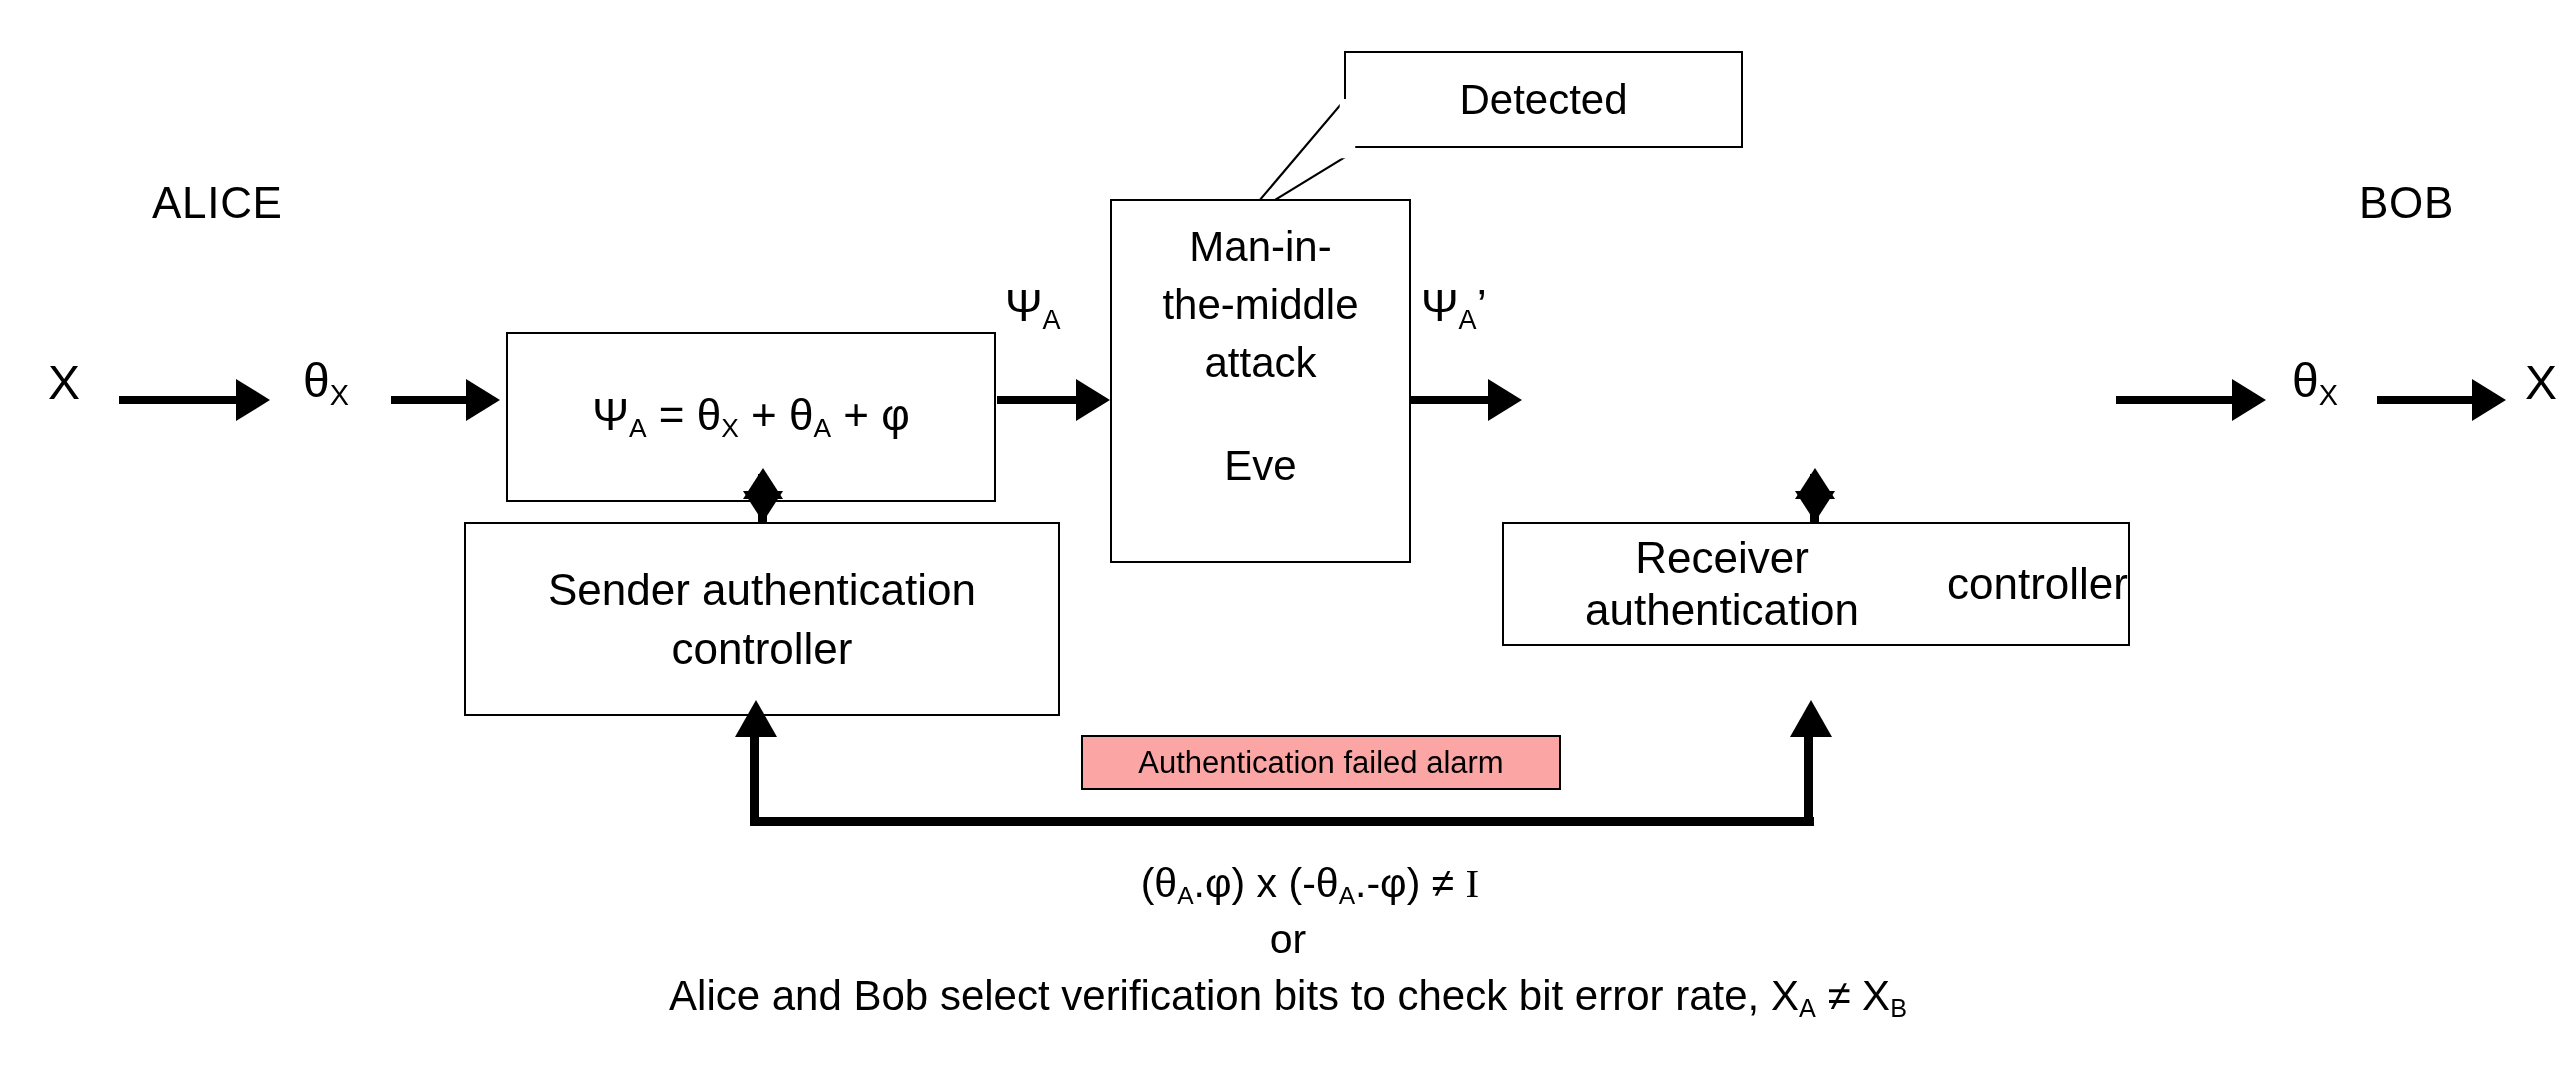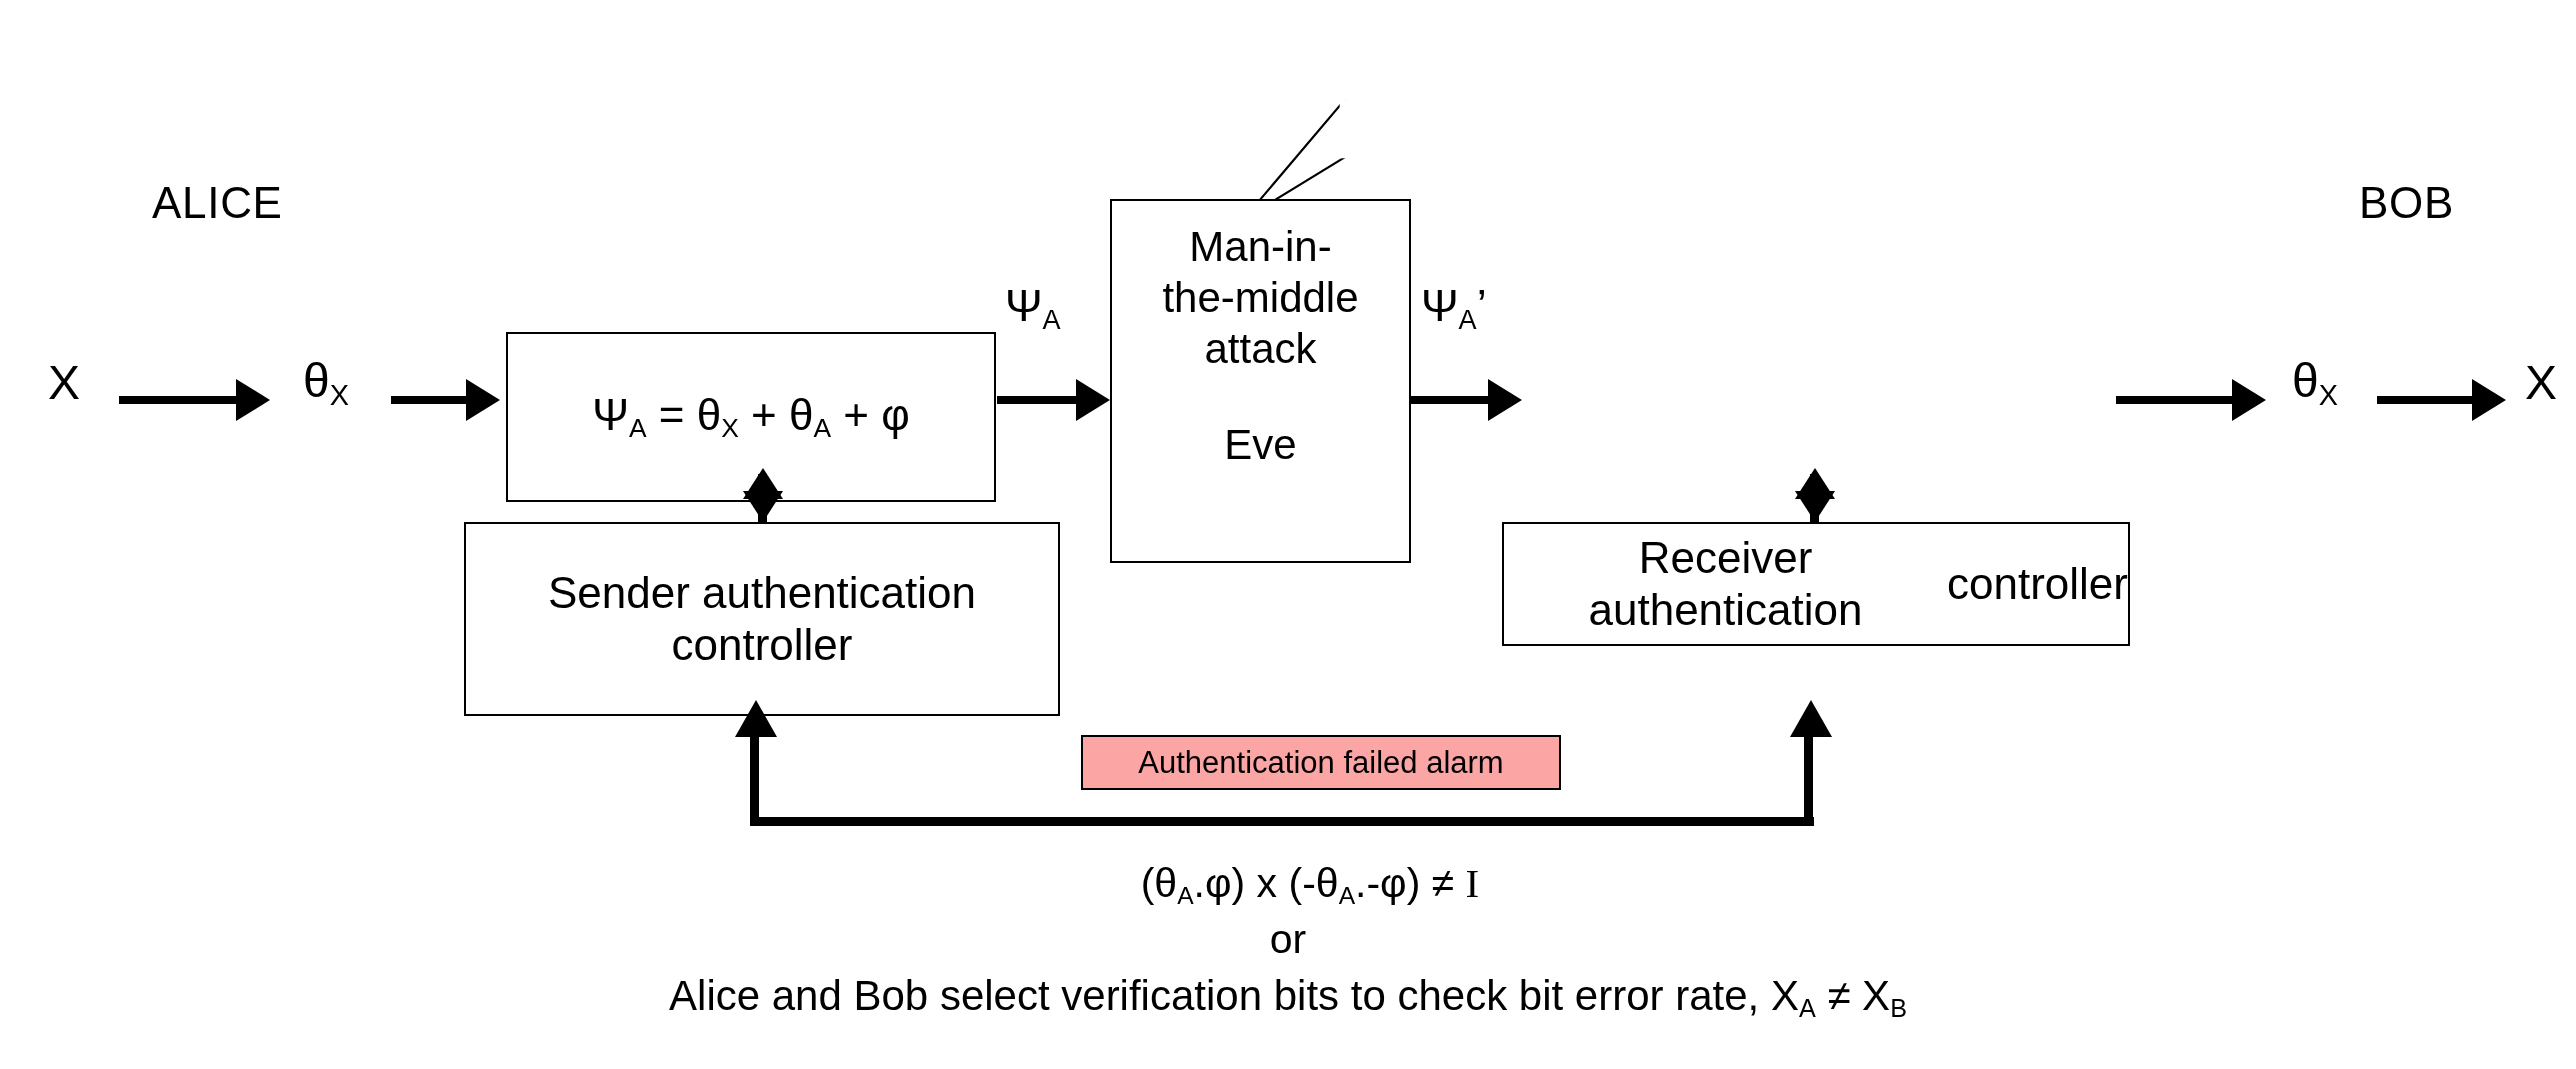--- a/index.html
+++ b/index.html
@@ -1,21 +1,21 @@
 <!DOCTYPE html>
 <html style="font-size:11.3px"><head>
 <meta charset="utf-8">
 <style>
   html,body{margin:0;padding:0;background:#ffffff;}
   body{width:2576px;height:1069px;position:relative;overflow:hidden;
        font-family:"Liberation Sans","DejaVu Sans",sans-serif;color:#000;}
   .stage{position:absolute;left:0;top:0;width:2576px;height:1069px;}
 
   .box{position:absolute;border:2.1px solid #000;background:#fff;box-sizing:border-box;
-       display:flex;align-items:center;justify-content:center;text-align:center;}
+       display:flex;align-items:center;justify-content:center;text-align:center;gap:7px;}
 
   .lbl{position:absolute;white-space:nowrap;line-height:1.05;}
 
   .party{font-size:44px;letter-spacing:0.7px;}
   .term{font-size:48px;}
   .formula{font-size:44px;white-space:nowrap;}
   .boxtext{font-size:44px;line-height:1.18;}
   .evetext{font-size:42px;line-height:1.22;}
 
   sub{font-size:0.60em;vertical-align:-0.28em;}
@@ -45,20 +45,23 @@
   .lastline{font-size:42px;}
 </style>
 </head>
 <body>
 
 <div class="stage">
 
   <div class="lbl party" style="left:152px;top:180px;">ALICE</div>
   <div class="lbl party" style="left:2359px;top:180px;">BOB</div>
 
+  <div class="callout" style="left:1344px;top:51px;width:399px;height:97px;">
+    <span>Detected</span>
+  </div>
 
   <svg style="position:absolute;left:1241px;top:99px;width:141px;height:127px;" viewBox="0 0 200 180">
     <polygon points="148,0 148,82 4,170" fill="#ffffff" stroke="#000000" stroke-width="3"></polygon>
     <rect x="140" y="0" width="22" height="84" fill="#ffffff" stroke="none"></rect>
   </svg>
 
   <div class="lbl term" style="left:48px;top:358px;">X</div>
 
   <div class="hline" style="left:119px;top:396px;width:120px;"></div>
   <div class="arrowR" style="left:236px;top:379px;"></div>

